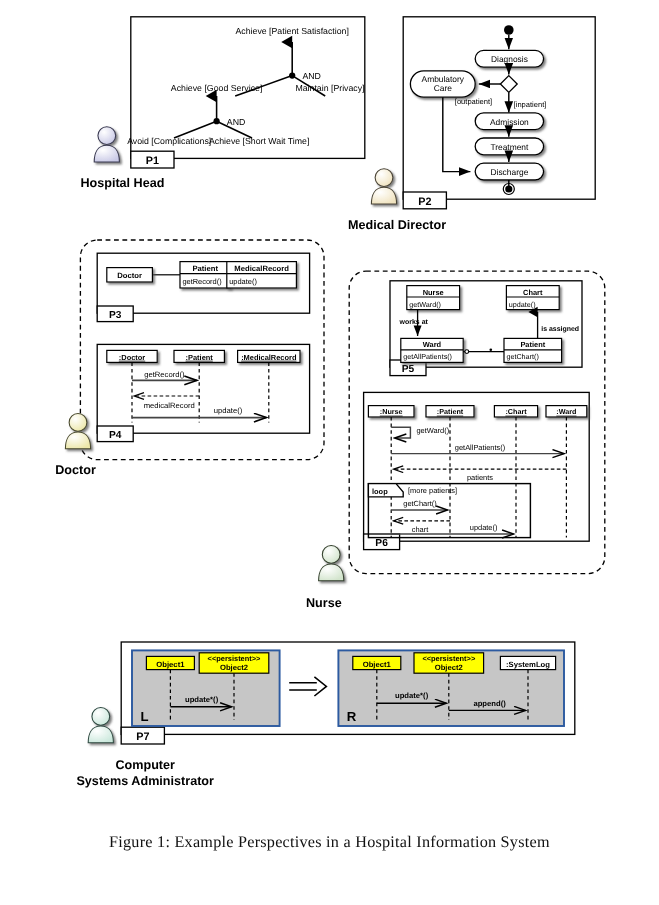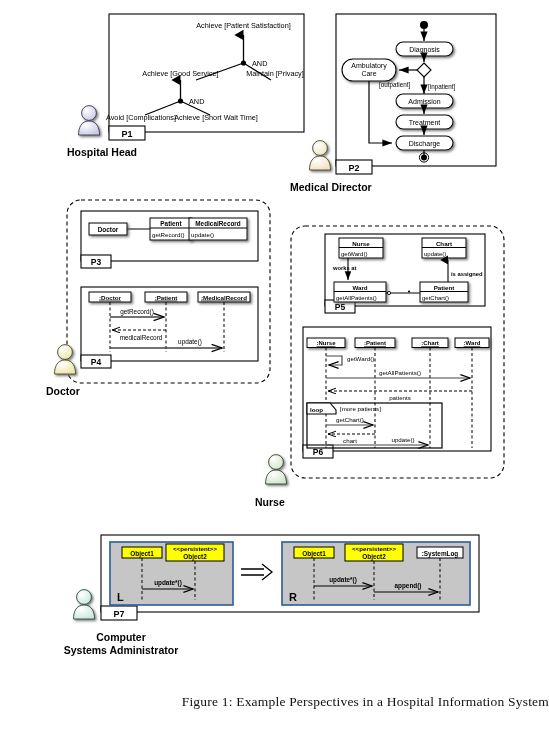--- a/index.html
+++ b/index.html
@@ -1,20 +1,20 @@
 <!DOCTYPE html>
 <html><head>
 <meta charset="utf-8">
 <style>
   html,body{margin:0;padding:0;background:#ffffff;}
   body{width:549px;height:754px;position:relative;overflow:hidden;
        font-family:"Liberation Sans",sans-serif;color:#000;}
   .fig{position:absolute;left:0;top:0;width:549px;height:754px;}
   svg{display:block;}
-  .caption{position:absolute;left:0;top:694px;width:549px;text-align:right;
+  .caption{position:absolute;left:0;top:694px;width:549px;text-align:center;
            font-family:"Liberation Serif",serif;font-size:13.5px;color:#111;letter-spacing:.2px;}
   text{font-family:"Liberation Sans",sans-serif;}
 </style>
 </head>
 <body>
 
 <div class="fig">
 <svg width="549" height="754" viewBox="0 0 549 754" xmlns="http://www.w3.org/2000/svg">
   <defs>
     <marker id="arrFull" markerWidth="9" markerHeight="9" refX="8" refY="3" orient="auto">

